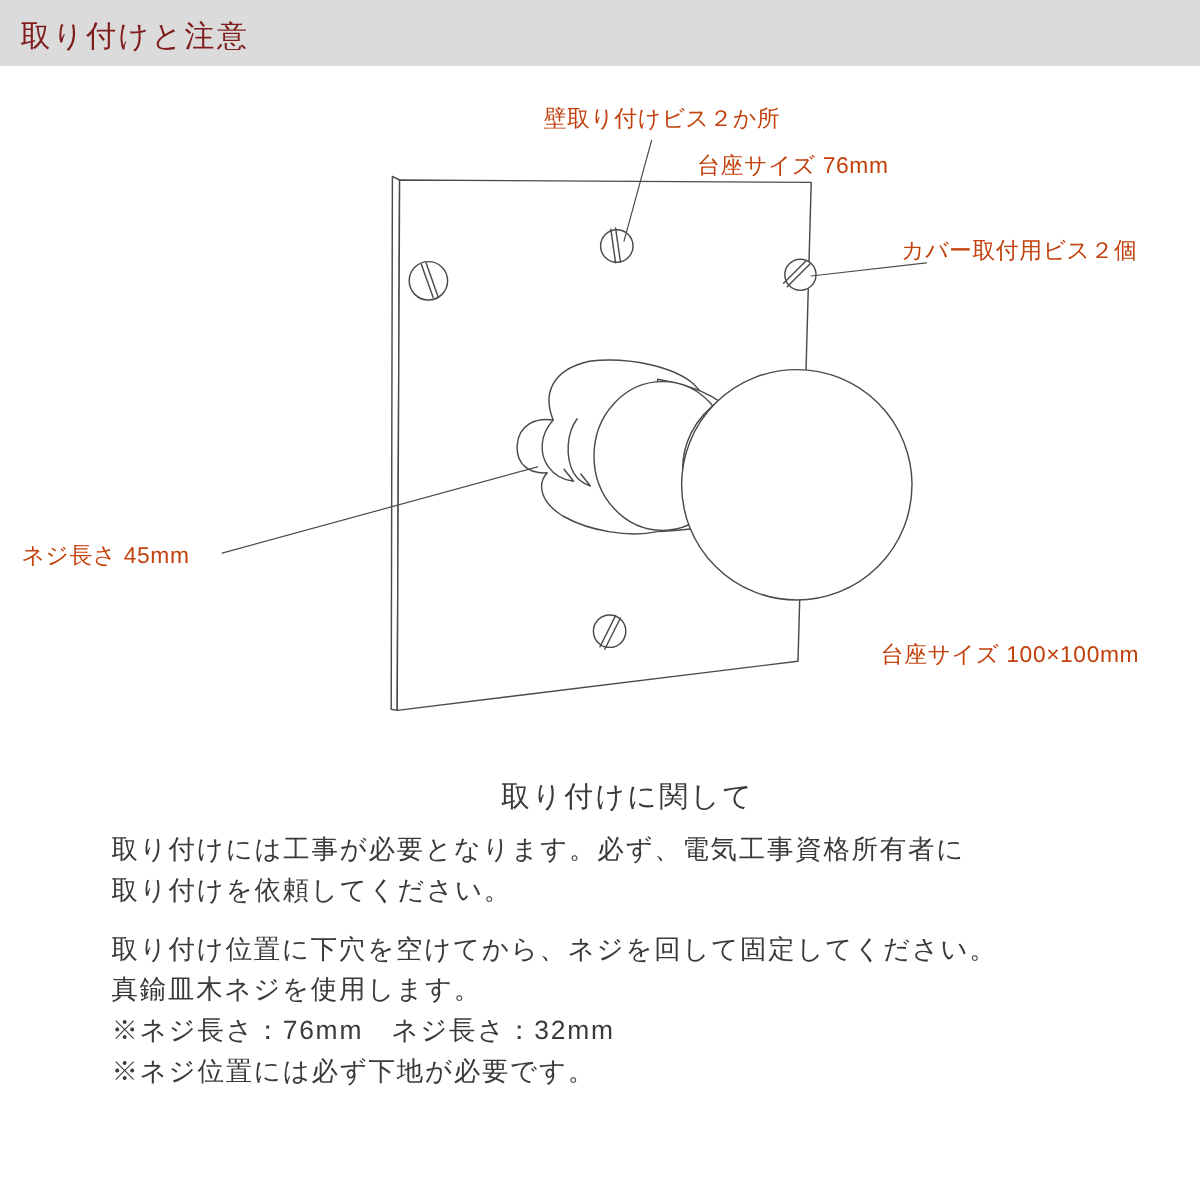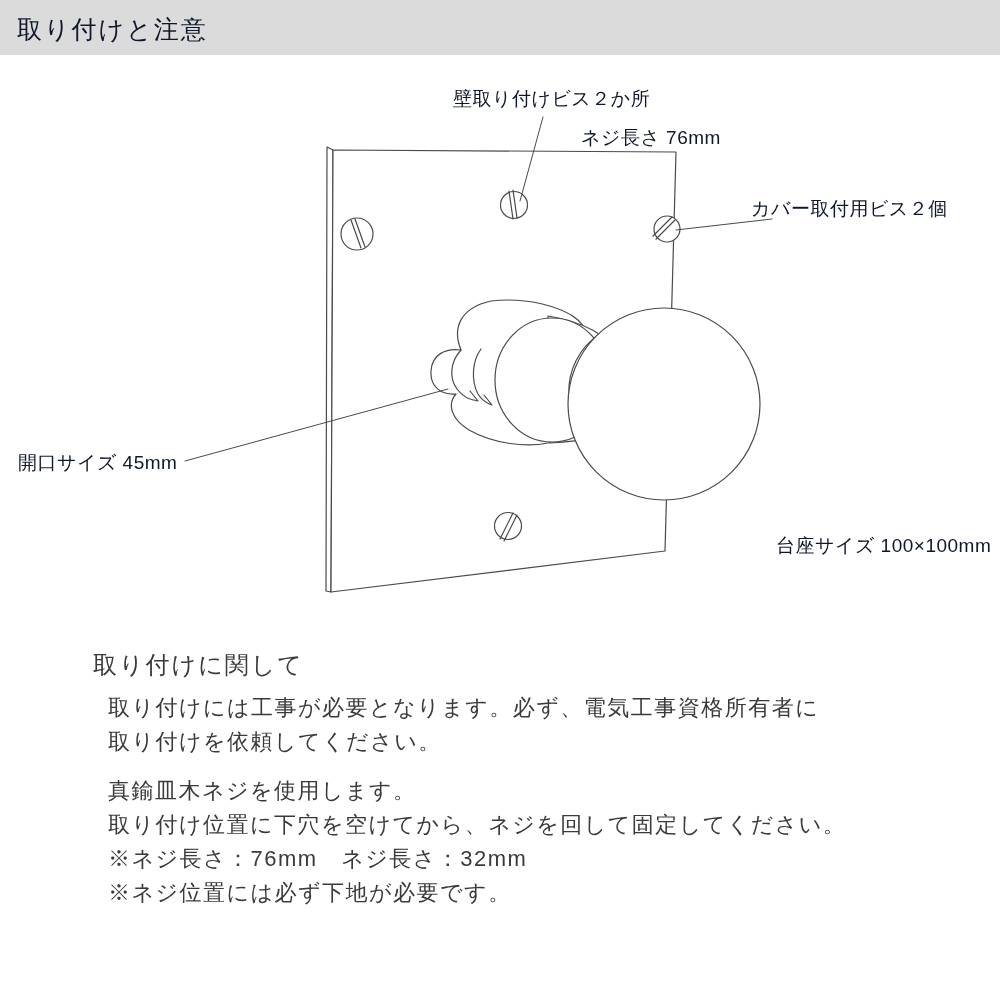--- a/index.html
+++ b/index.html
@@ -7,37 +7,37 @@
     width:1000px;height:1000px;position:relative;overflow:hidden;
     background:#ffffff;color:#3a3a3a;
     font-family:"Liberation Sans",sans-serif;
   }
   .header{
     position:absolute;left:0;top:0;width:1000px;height:55px;
     background:#dbdbdb;
   }
   .header-title{
     position:absolute;left:17px;top:13px;
-    font-size:25px;letter-spacing:2px;color:#0f172a;
+    font-size:25px;letter-spacing:2px;color:#7f1d1d;
   }
   .diagram-svg{position:absolute;left:0;top:0;width:1000px;height:1000px;}
   .dlabel{
     position:absolute;font-size:19px;letter-spacing:0.5px;
-    color:#0f172a;white-space:nowrap;
+    color:#c2410c;white-space:nowrap;
   }
   .lbl-wall{left:453px;top:86px;}
   .lbl-pitch{left:581px;top:125px;}
   .lbl-cover{left:751px;top:196px;}
   .lbl-opening{left:18px;top:450px;}
-  .lbl-base{left:776px;top:533px;}
+  .lbl-base{left:734px;top:533px;}
   .notes{position:absolute;left:93px;top:649px;width:860px;}
   .notes-heading{
-    font-size:24px;letter-spacing:2px;line-height:32px;color:#3a3a3a;
+    font-size:24px;letter-spacing:2px;line-height:32px;color:#3a3a3a;text-align:center;
   }
-  .para{margin:15px;}
+  .para{margin:0;}
   .para1{margin-top:10px;}
   .para2{margin-top:15px;}
   .nline{
     font-size:22px;letter-spacing:1.5px;line-height:34px;
     white-space:nowrap;color:#3a3a3a;
   }
 </style>
 </head>
 <body>
 
@@ -83,30 +83,30 @@
     <path d="M 601,333 C 578,348 568,372 569,393 C 570,414 578,428 589,438"></path>
     <circle cx="664" cy="404" r="96" fill="#ffffff"></circle>
   </g>
 
   <path stroke-width="1" d="M 185,461 L 448,389"></path>
 
   <path stroke-width="1" d="M 676,230 L 772,219"></path>
 </svg>
 
 <div class="dlabel lbl-wall">壁取り付けビス２か所</div>
-<div class="dlabel lbl-pitch">ネジ長さ 76mm</div>
+<div class="dlabel lbl-pitch">台座サイズ 76mm</div>
 <div class="dlabel lbl-cover">カバー取付用ビス２個</div>
-<div class="dlabel lbl-opening">開口サイズ 45mm</div>
+<div class="dlabel lbl-opening">ネジ長さ 45mm</div>
 <div class="dlabel lbl-base">台座サイズ 100×100mm</div>
 
 <div class="notes">
   <div class="notes-heading">取り付けに関して</div>
   <div class="para para1">
     <div class="nline">取り付けには工事が必要となります。必ず、電気工事資格所有者に</div>
     <div class="nline">取り付けを依頼してください。</div>
   </div>
   <div class="para para2">
+    <div class="nline">取り付け位置に下穴を空けてから、ネジを回して固定してください。</div>
     <div class="nline">真鍮皿木ネジを使用します。</div>
-    <div class="nline">取り付け位置に下穴を空けてから、ネジを回して固定してください。</div>
     <div class="nline">※ネジ長さ：76mm　ネジ長さ：32mm</div>
     <div class="nline">※ネジ位置には必ず下地が必要です。</div>
   </div>
 </div>
 
 </body></html>

